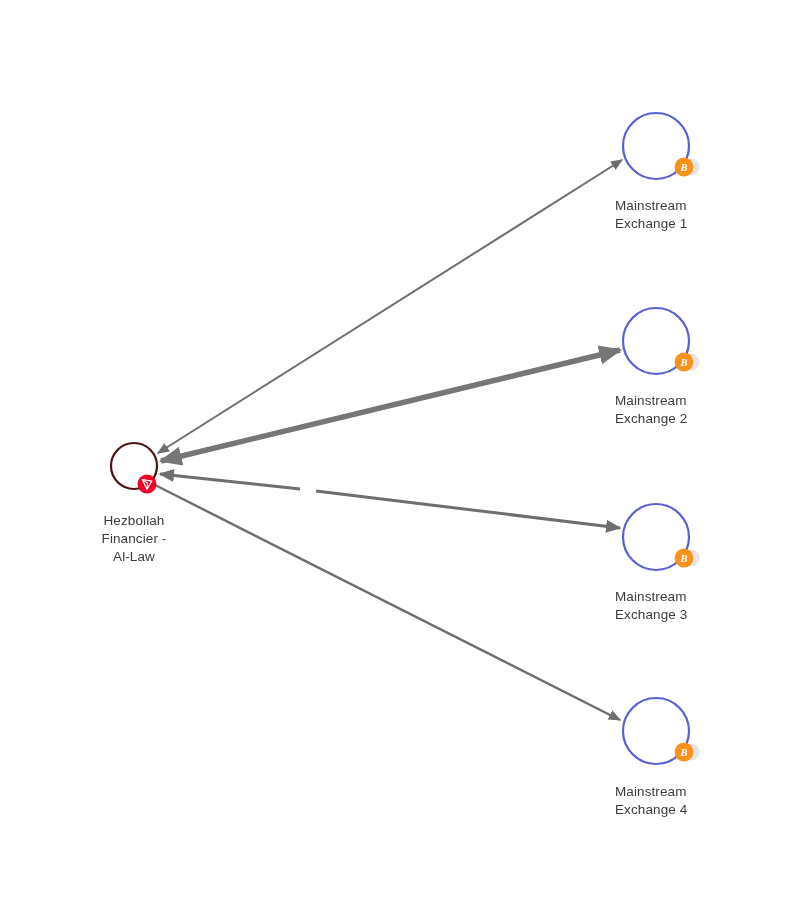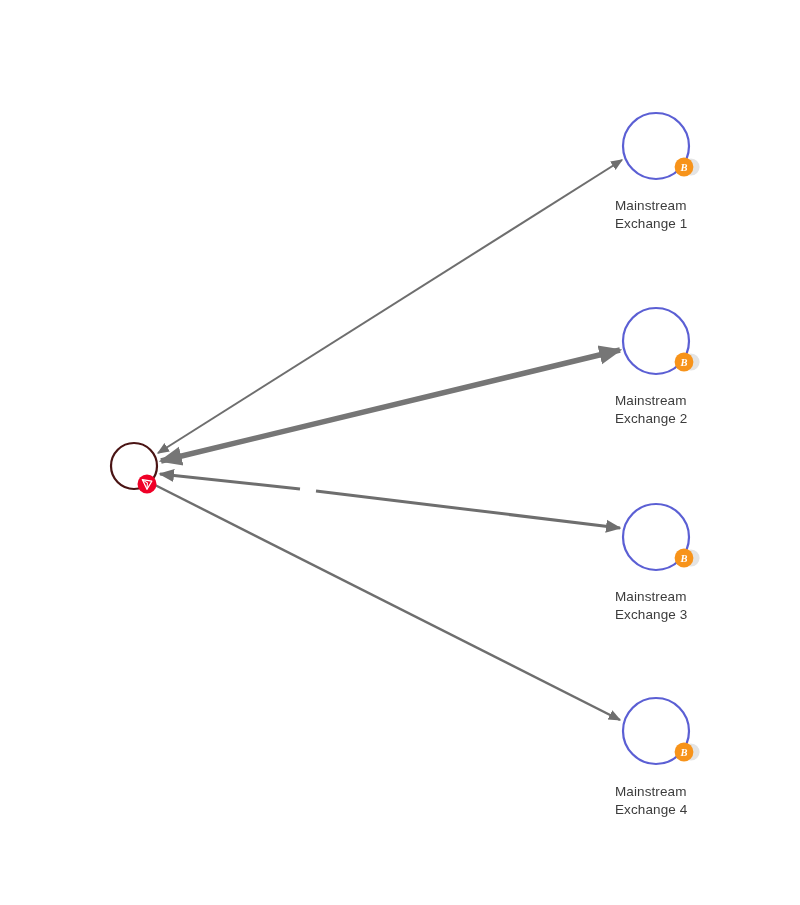--- a/index.html
+++ b/index.html
@@ -119,20 +119,23 @@
         <circle cx="656" cy="731" r="33" fill="#ffffff" stroke="#5b5fd4" stroke-width="2.2"></circle>
         <g>
           <circle cx="691" cy="752" r="8.6" fill="#e4e4e4"></circle>
           <circle cx="684" cy="752" r="9.4" fill="#f7931a"></circle>
           <text x="684" y="755.8" text-anchor="middle" font-family="'Liberation Serif','DejaVu Serif',serif" font-size="10.5" font-weight="bold" font-style="italic" fill="#ffffff">B</text>
         </g>
       </g>
     </g>
   </svg>
 
+  <div class="node-label label-central" style="left: 39px; top: 512px;">Hezbollah
+Financier -
+Al-Law</div>
 
   <div class="node-label label-exchange" style="left: 615px; top: 197px;">Mainstream
 Exchange 1</div>
 
   <div class="node-label label-exchange" style="left: 615px; top: 392px;">Mainstream
 Exchange 2</div>
 
   <div class="node-label label-exchange" style="left: 615px; top: 588px;">Mainstream
 Exchange 3</div>
 

